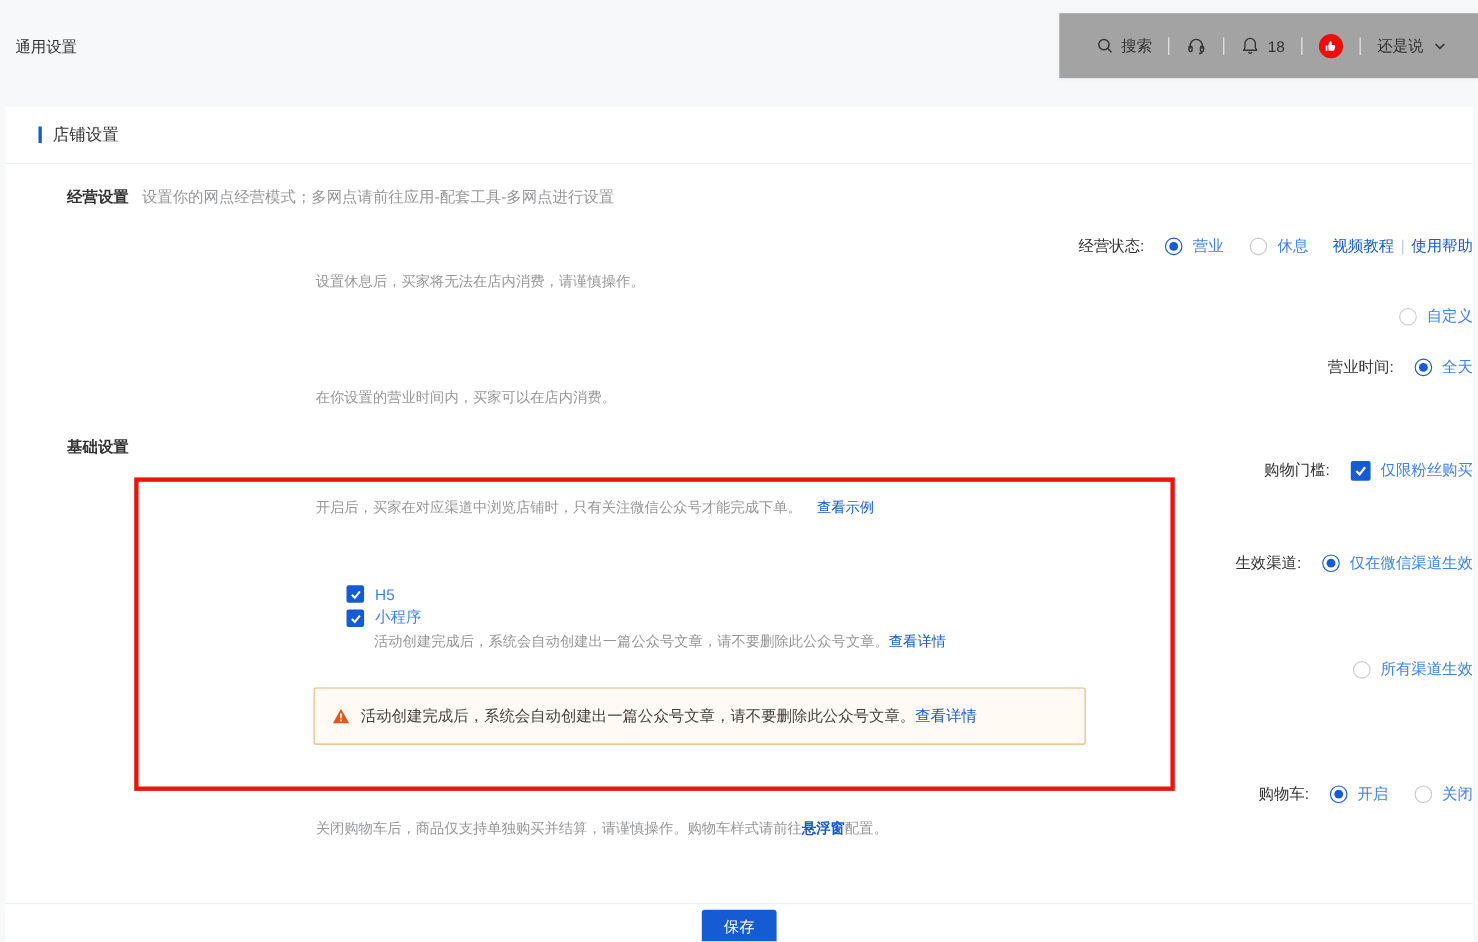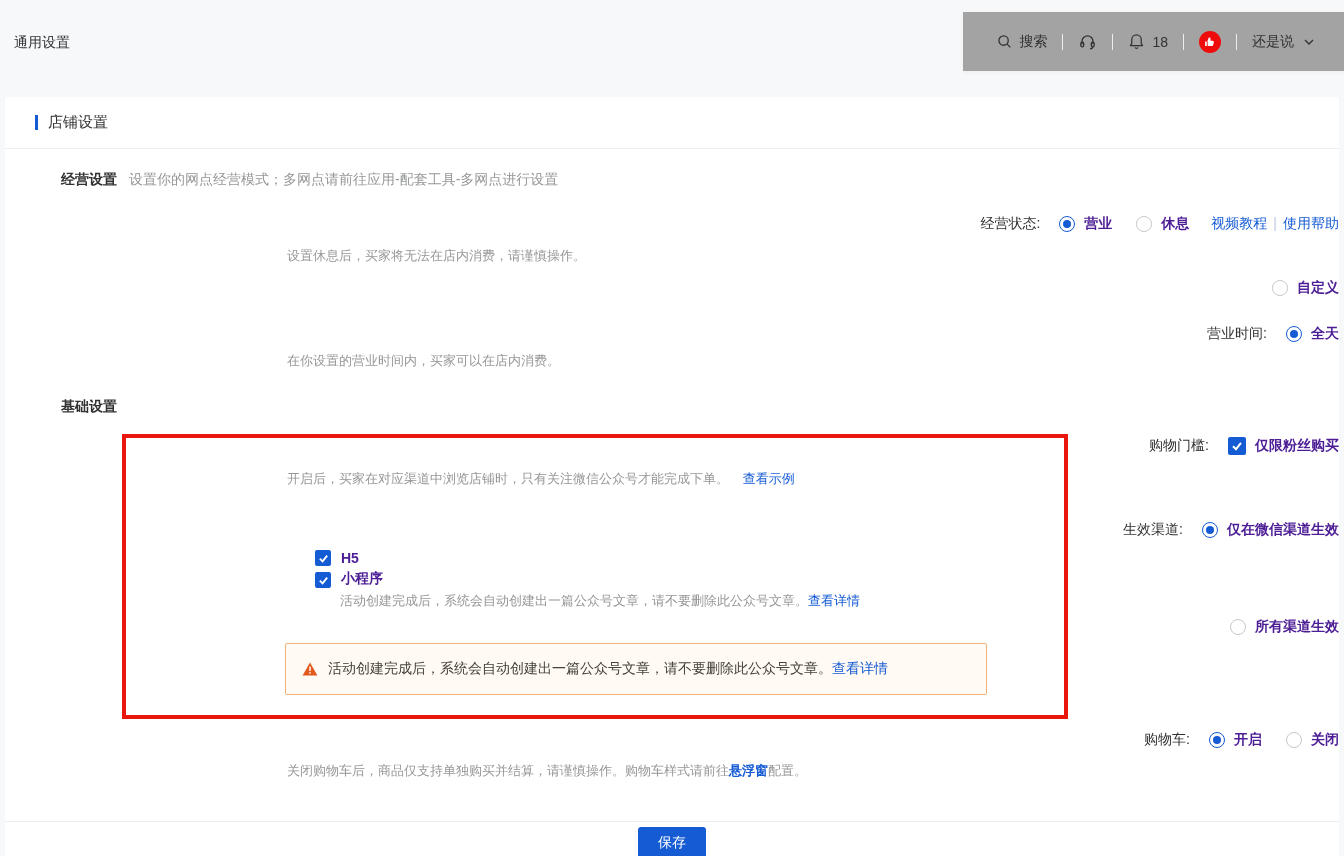--- a/index.html
+++ b/index.html
@@ -53,21 +53,21 @@
 
   
   .radio { width:16px; height:16px; border-radius:50%; border:1px solid #c8c9cc; background:#fff; position:relative; flex:none; cursor:pointer; }
   .radio.checked { border:1px solid #155bd4; }
   .radio.checked::after {
     content:""; position:absolute; left:50%; top:50%; transform:translate(-50%,-50%);
     width:8px; height:8px; border-radius:50%; background:#155bd4;
   }
   .opt { display:flex; align-items:center; gap:9px; cursor:pointer; }
   .opt + .opt { margin-left:24px; }
-  .opt-label { font-size:14px; color:#4c1d95;font-weight:bold; }
+  .opt-label { font-size:14px; color:#3b82f6; }
 
   
   .checkbox {
     width:16px; height:16px; border-radius:2px; background:#155bd4;
     display:flex; align-items:center; justify-content:center; flex:none; cursor:pointer;
   }
   .checkbox.lg { width:18px; height:18px; }
 
   a.link { color:#155bd4; text-decoration:none; cursor:pointer; }
   .link-divider { color:#c0c9e6; margin:0 6px; }
@@ -206,21 +206,21 @@
           <span class="opt-label">全天</span>
         </span>
       </div>
     </div>
     <div class="helper" style="margin-top:9px;">在你设置的营业时间内，买家可以在店内消费。</div>
 
     <div class="group-title-row" style="margin-top:28px;">
       <span class="group-title">基础设置</span>
     </div>
 
-    <div class="row" style="margin-top:18px;">
+    <div class="row" style="">
       <div class="row-label">购物门槛:</div>
       <div class="row-control">
         <span class="opt">
           <span class="checkbox lg">
             <svg viewBox="0 0 12 12" width="12" height="12">
                 <path d="M2 6.2l3 3 5-6.4" fill="none" stroke="#fff" stroke-width="2"></path>
               </svg>
           </span>
           <span class="opt-label">仅限粉丝购买</span>
         </span>

